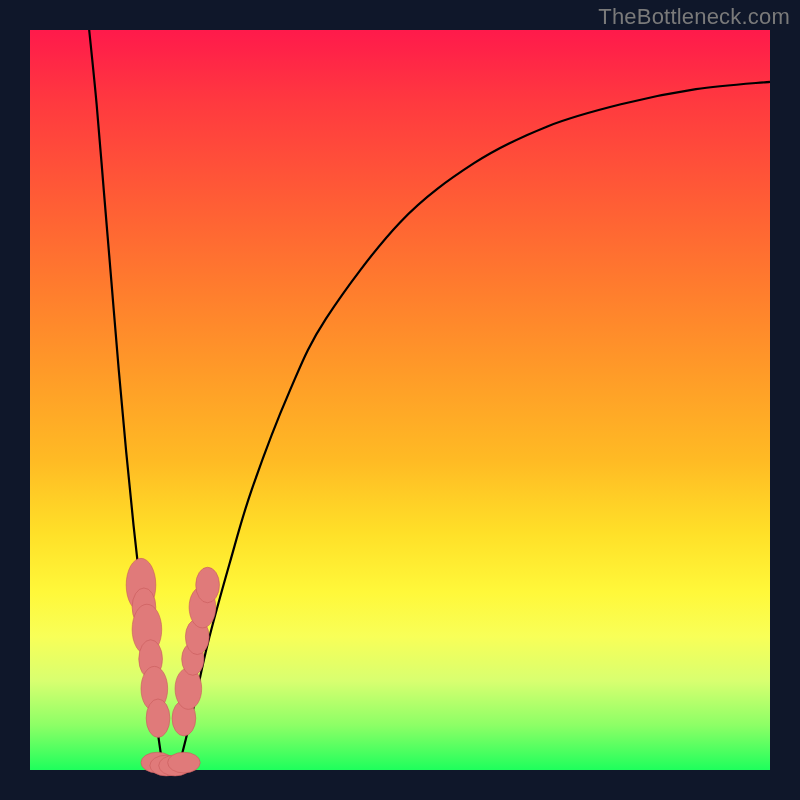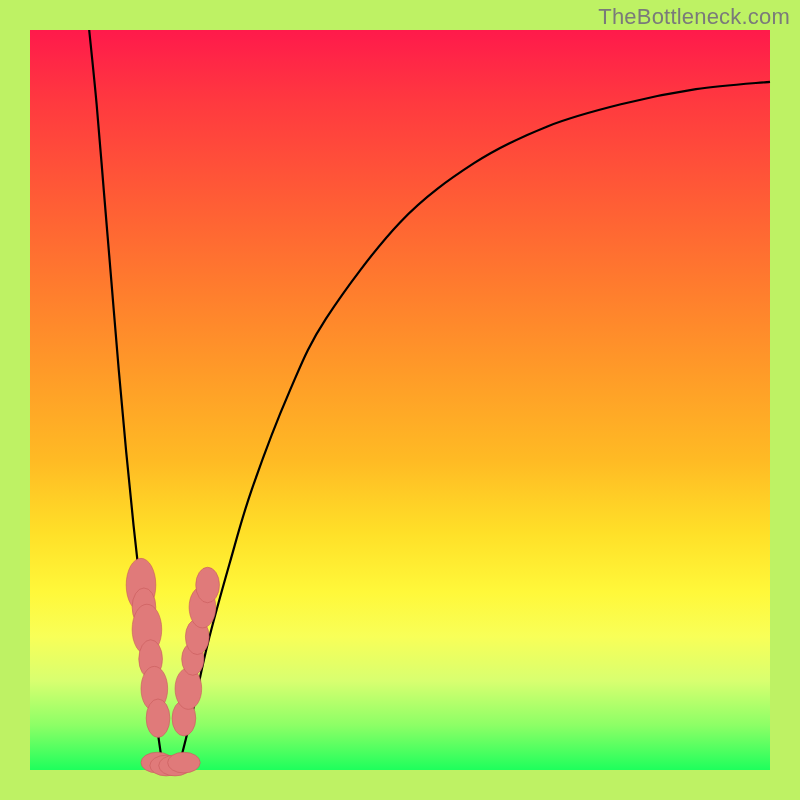--- a/index.html
+++ b/index.html
@@ -10,21 +10,21 @@
     background: #000;
     overflow: hidden;
     font-family: Arial, Helvetica, sans-serif;
   }
   .frame {
     position: absolute;
     left: 0;
     top: 0;
     width: 800px;
     height: 800px;
-    background: #bef264;
+    background: #0f172a;
   }
   .plot-bg {
     position: absolute;
     left: 30px;
     top: 30px;
     width: 740px;
     height: 740px;
     
     background: linear-gradient(to bottom,
       #ff1a4b 0%,

